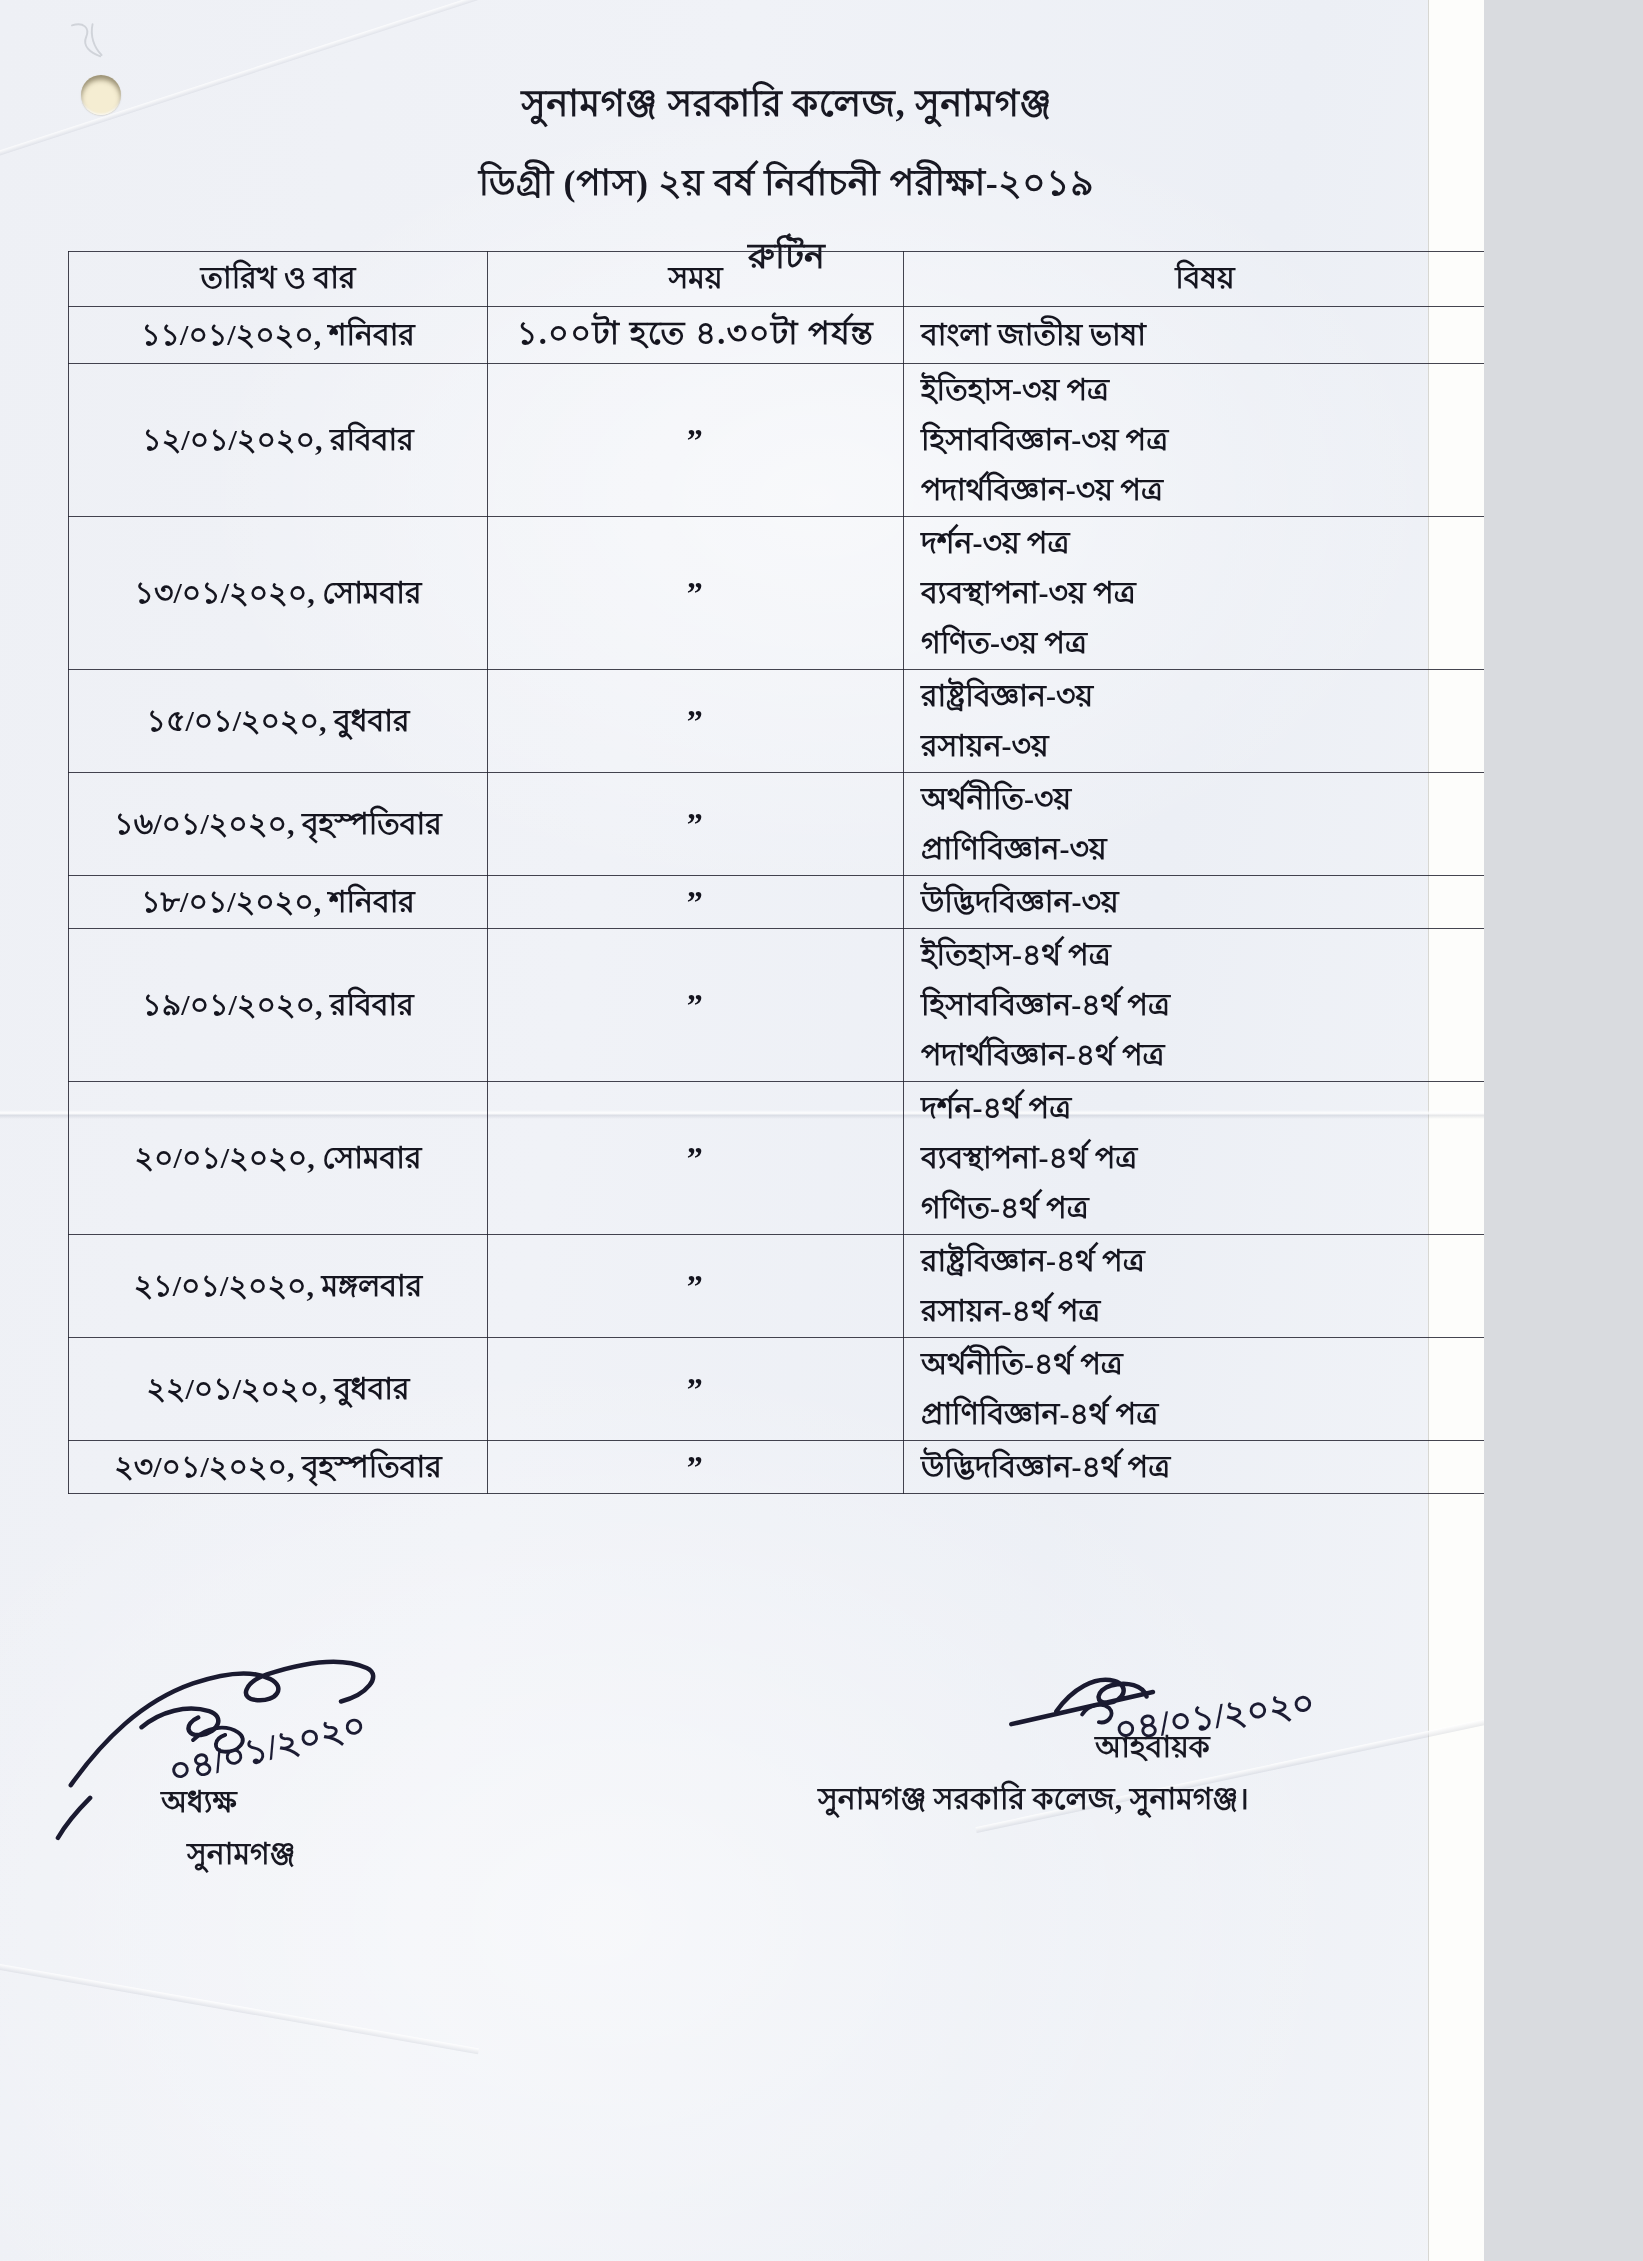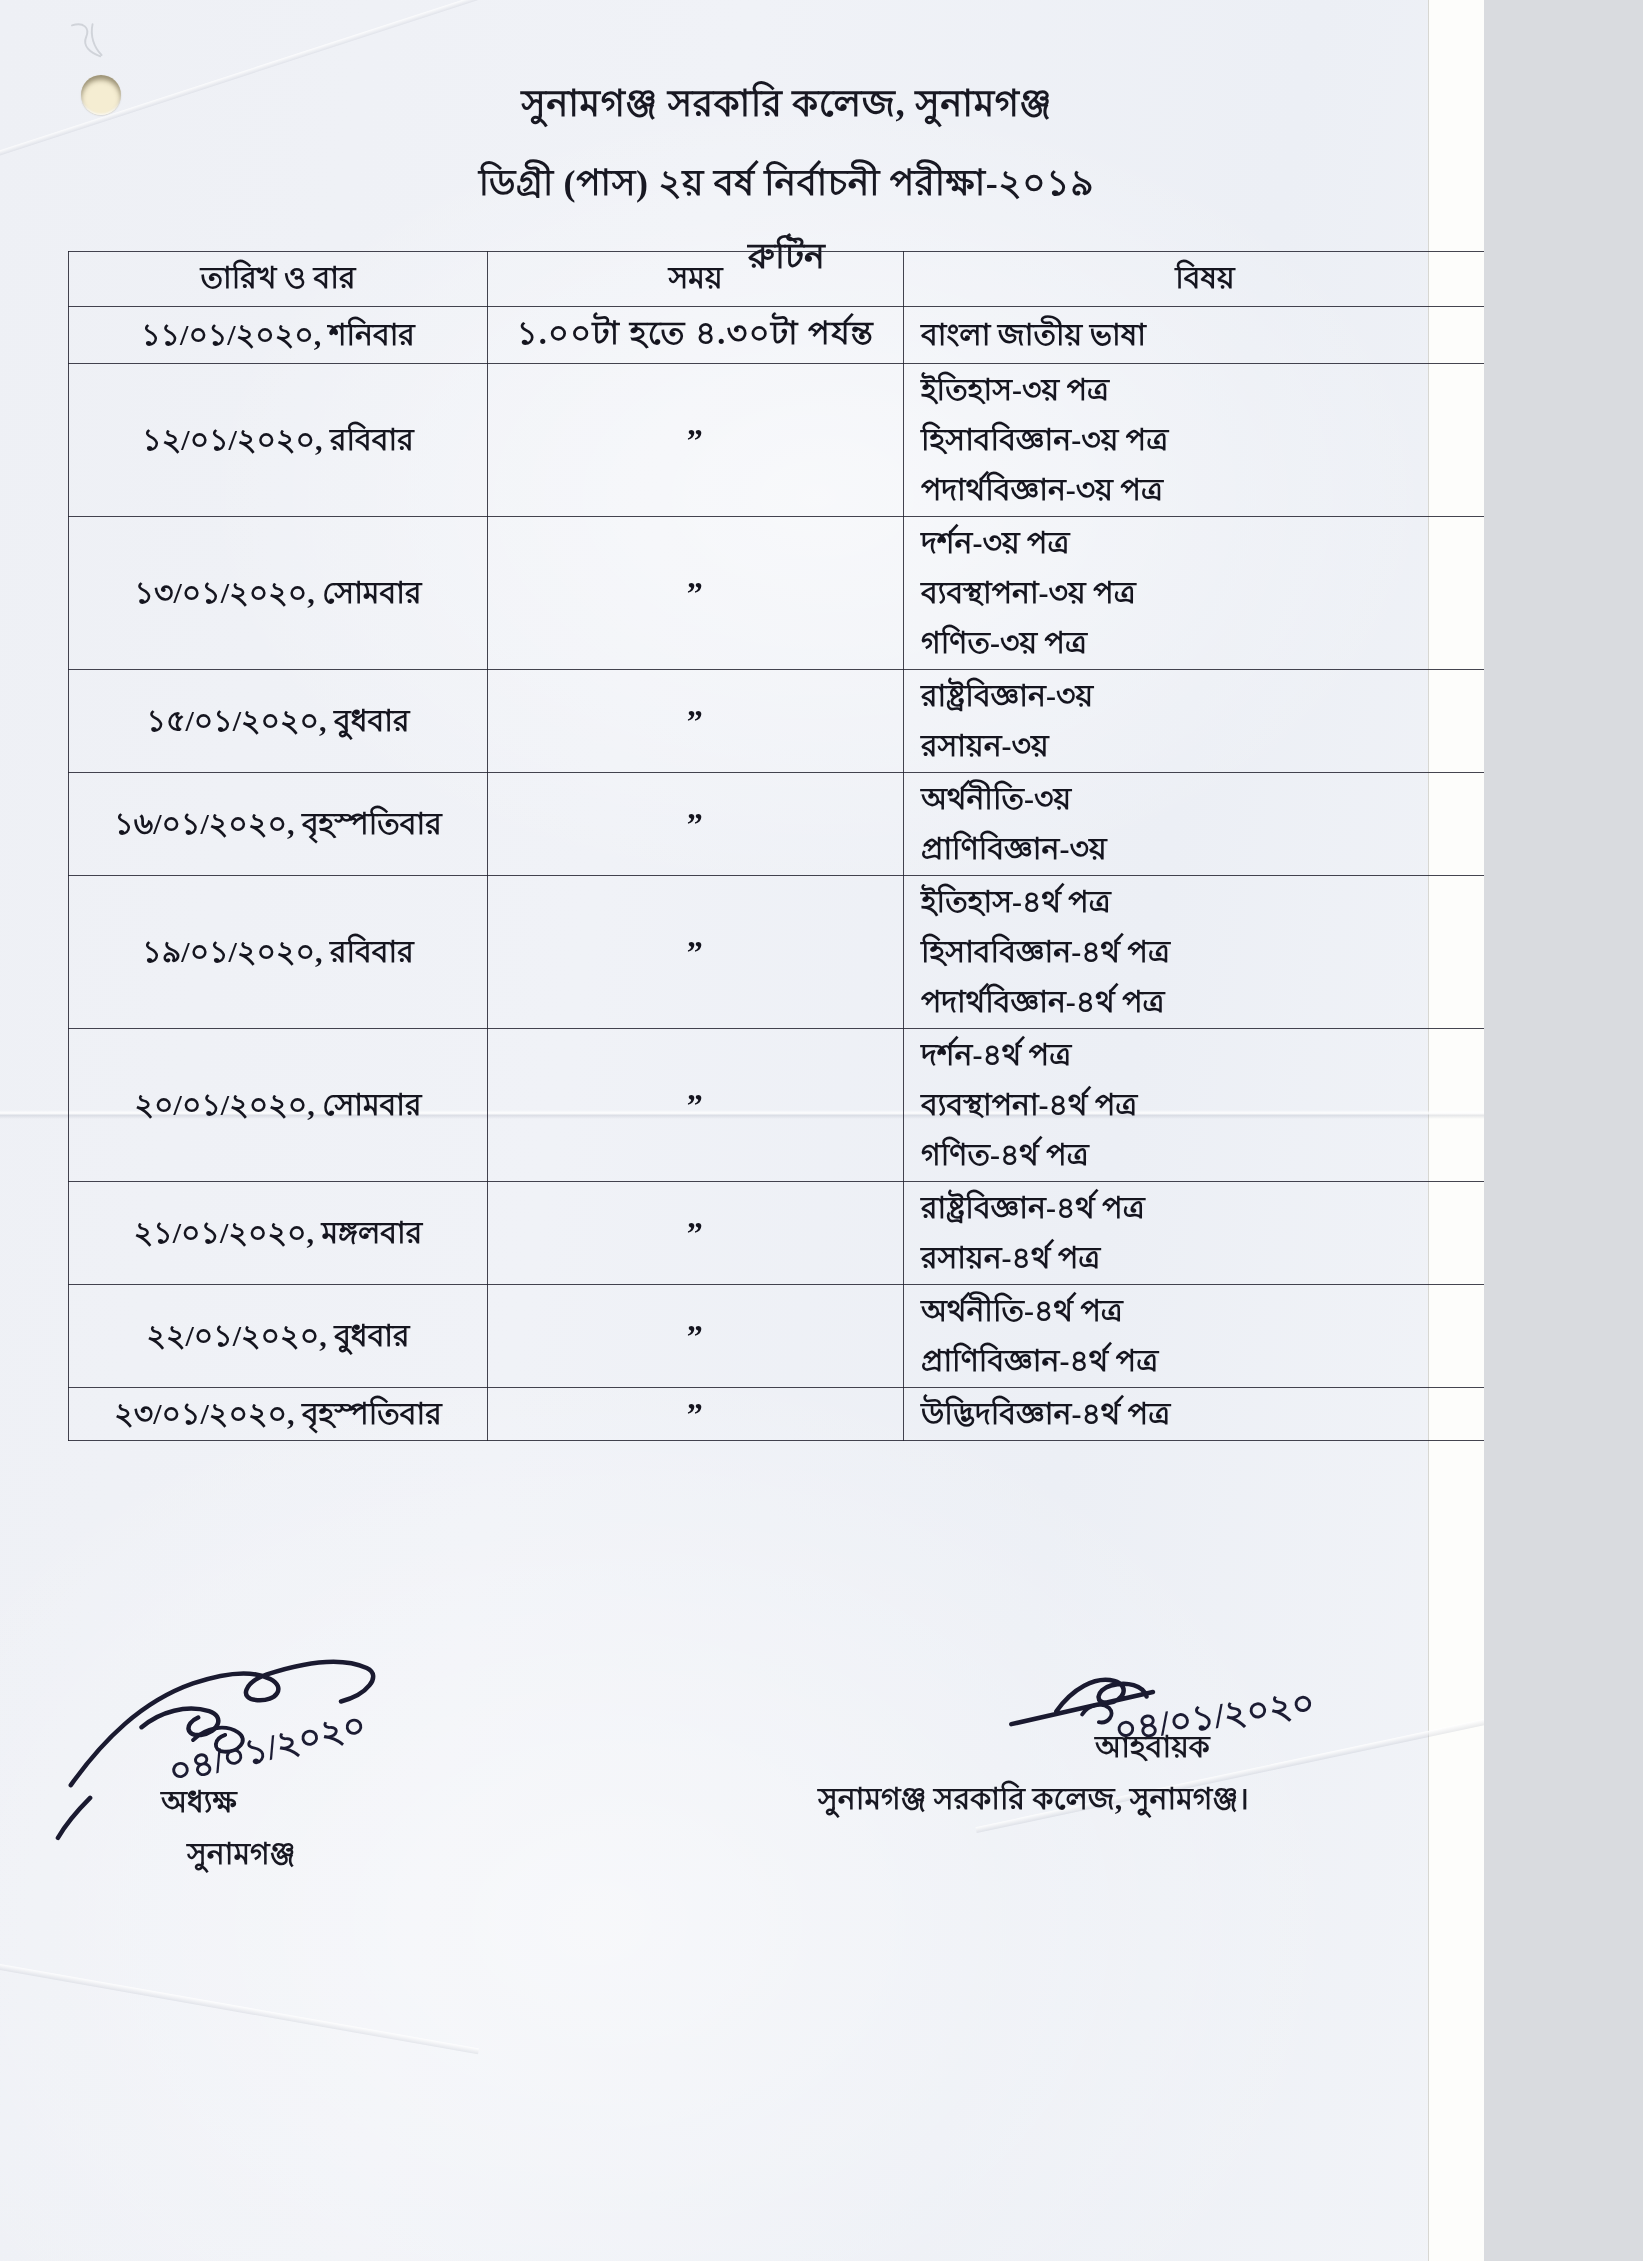--- a/index.html
+++ b/index.html
@@ -203,20 +203,27 @@
         </tr>
         <tr>
           <td class="cell-date">১৬/০১/২০২০, বৃহস্পতিবার</td>
           <td class="cell-time">”</td>
           <td class="cell-subj">
             <div class="subj-line">অর্থনীতি-৩য়</div>
             <div class="subj-line">প্রাণিবিজ্ঞান-৩য়</div>
           </td>
         </tr>
         <tr>
+          <td class="cell-date">১৮/০১/২০২০, শনিবার</td>
+          <td class="cell-time">”</td>
+          <td class="cell-subj">
+            <div class="subj-line">উদ্ভিদবিজ্ঞান-৩য়</div>
+          </td>
+        </tr>
+        <tr>
           <td class="cell-date">১৯/০১/২০২০, রবিবার</td>
           <td class="cell-time">”</td>
           <td class="cell-subj">
             <div class="subj-line">ইতিহাস-৪র্থ পত্র</div>
             <div class="subj-line">হিসাববিজ্ঞান-৪র্থ পত্র</div>
             <div class="subj-line">পদার্থবিজ্ঞান-৪র্থ পত্র</div>
           </td>
         </tr>
         <tr>
           <td class="cell-date">২০/০১/২০২০, সোমবার</td>

